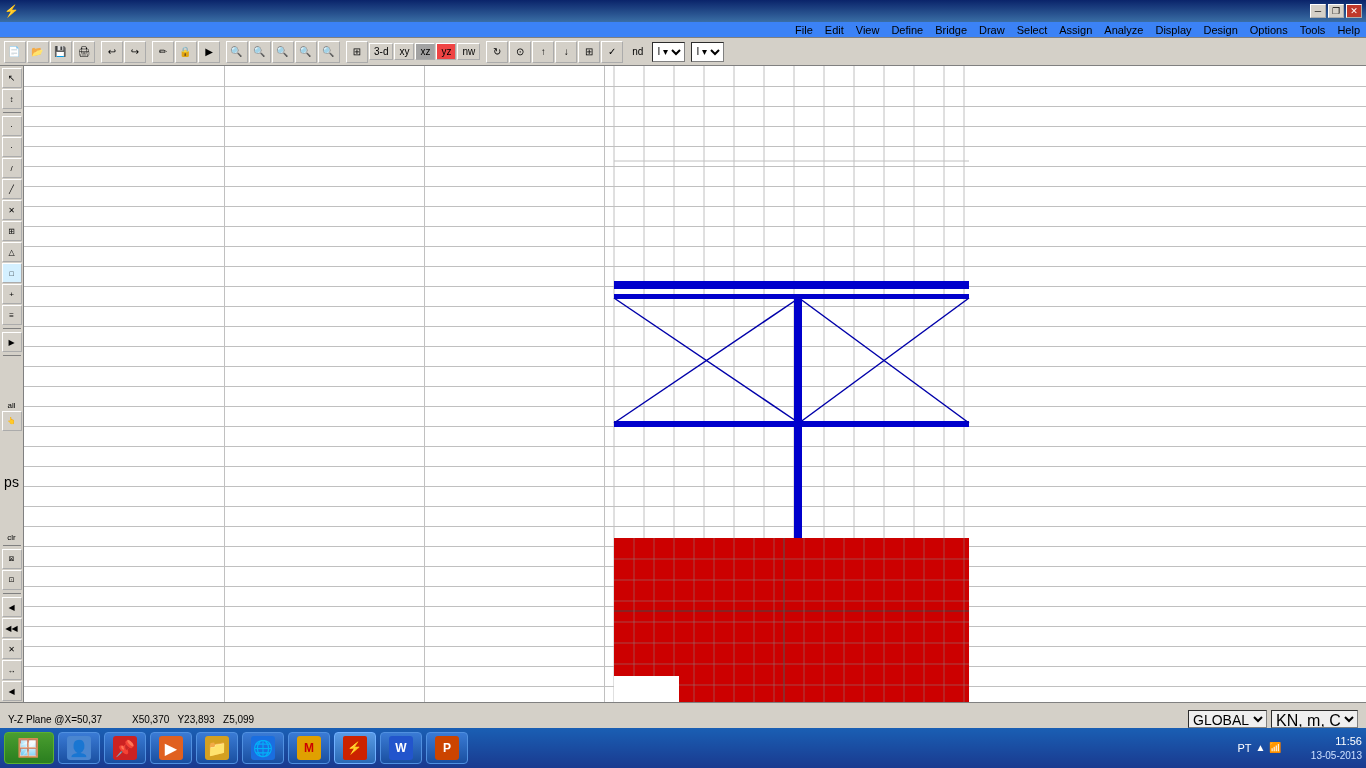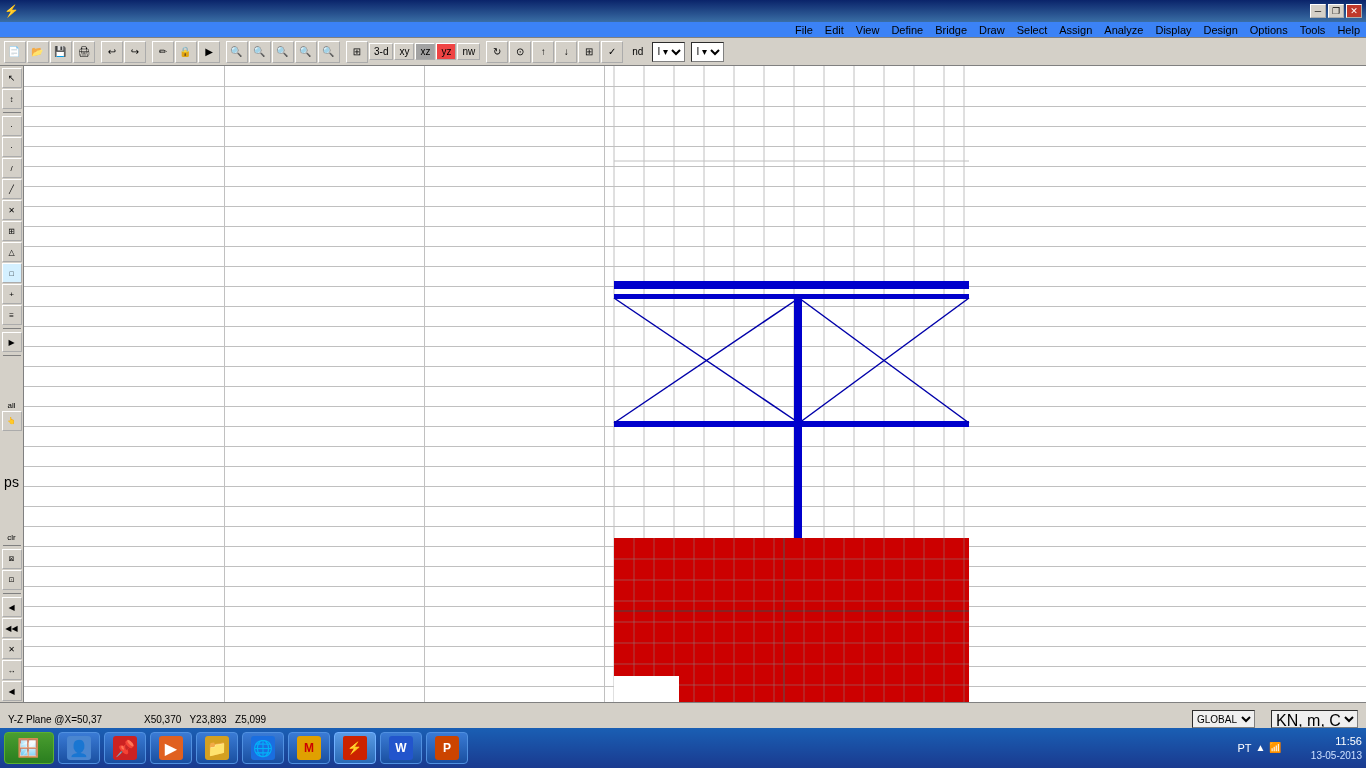--- a/index.html
+++ b/index.html
@@ -94,21 +94,21 @@
       position: absolute; top: 0; bottom: 0;
       width: 1px; background: #c0c0c0;
     }
 
     
     #status-bar {
       height: 22px;
       background: #d4d0c8;
       border-top: 1px solid #808080;
       display: flex; align-items: center;
-      padding: 16px 8px; gap: 16px;
+      padding: 16px 8px; gap: 4px;
       font-size: 10px;
     }
     #status-bar select { height: 18px; font-size: 10px; border: 1px inset #808080; }
 
     
     #taskbar {
       height: 40px;
       background: linear-gradient(to bottom, #1a5fb4, #1a3a8f);
       display: flex; align-items: center;
       padding: 0 4px; gap: 4px;
@@ -392,21 +392,21 @@
 <div id="status-bar">
   <span style="min-width:120px;">Y-Z Plane @X=50,37</span>
   <span>
     <span>X50,370</span>
     &nbsp;
     <span>Y23,893</span>
     &nbsp;
     <span>Z5,099</span>
   </span>
   <div style="flex:1;"></div>
-  <select style="height:18px;font-size:10px;border:1px inset #808080;">
+  <select style="height:18px;font-size:14px;border:1px inset #808080;">
     <option>GLOBAL</option>
   </select>
   <select style="height:18px;font-size:16px;border:1px inset #808080;">
     <option>KN, m, C</option>
   </select>
 </div>
 
 <div id="taskbar">
   <button class="start-btn">
     <span style="font-size:18px;">🪟</span>

